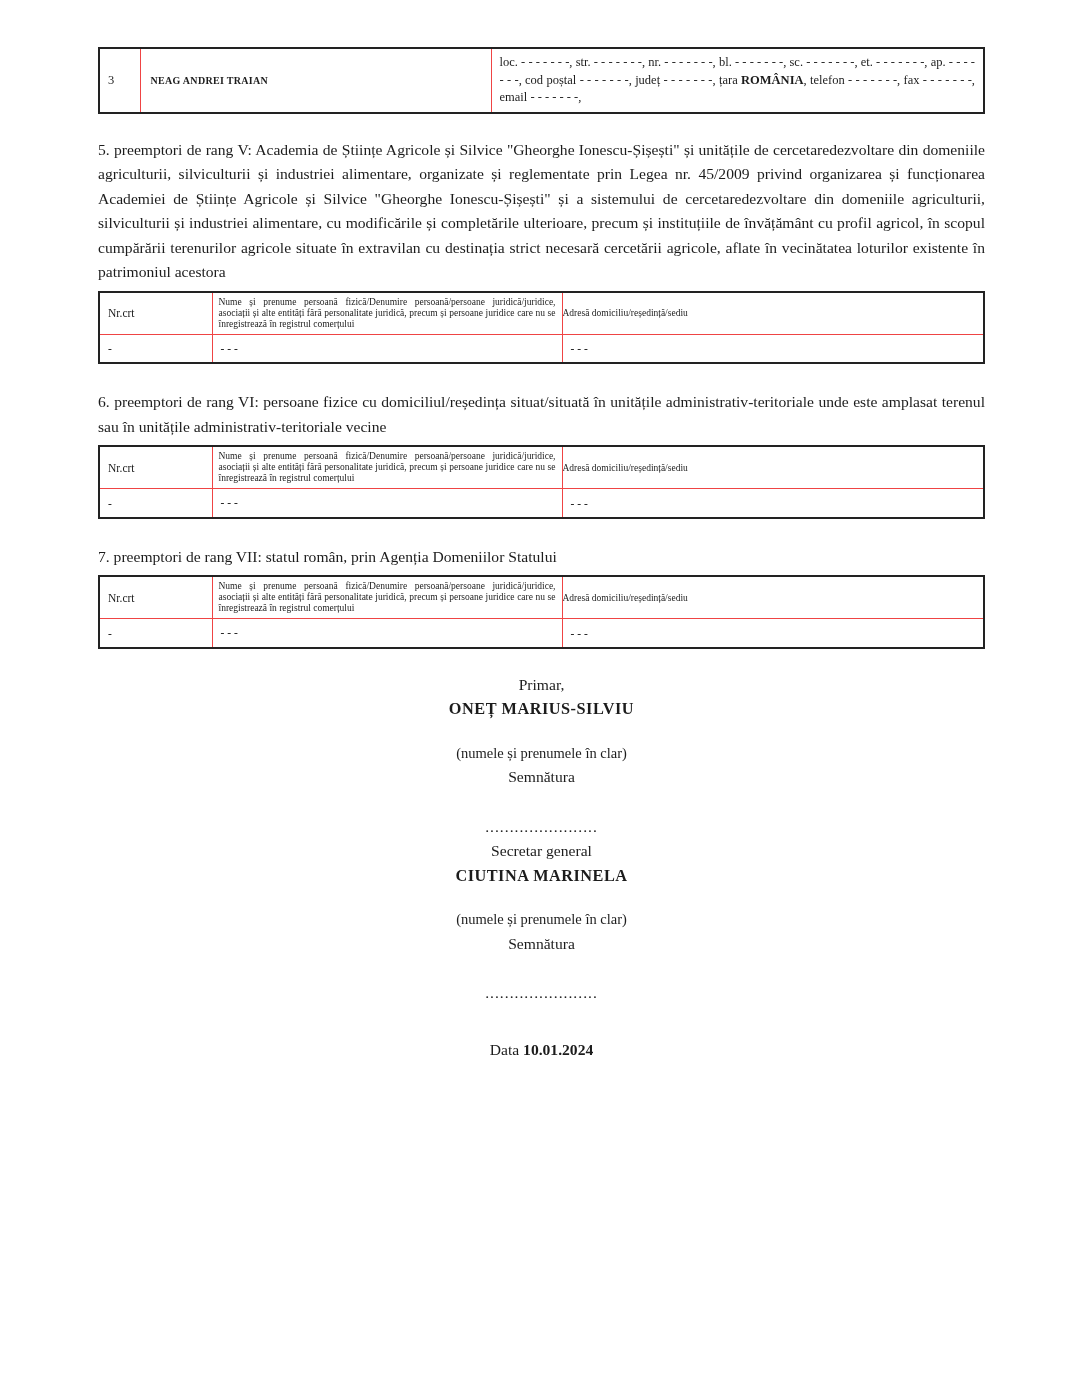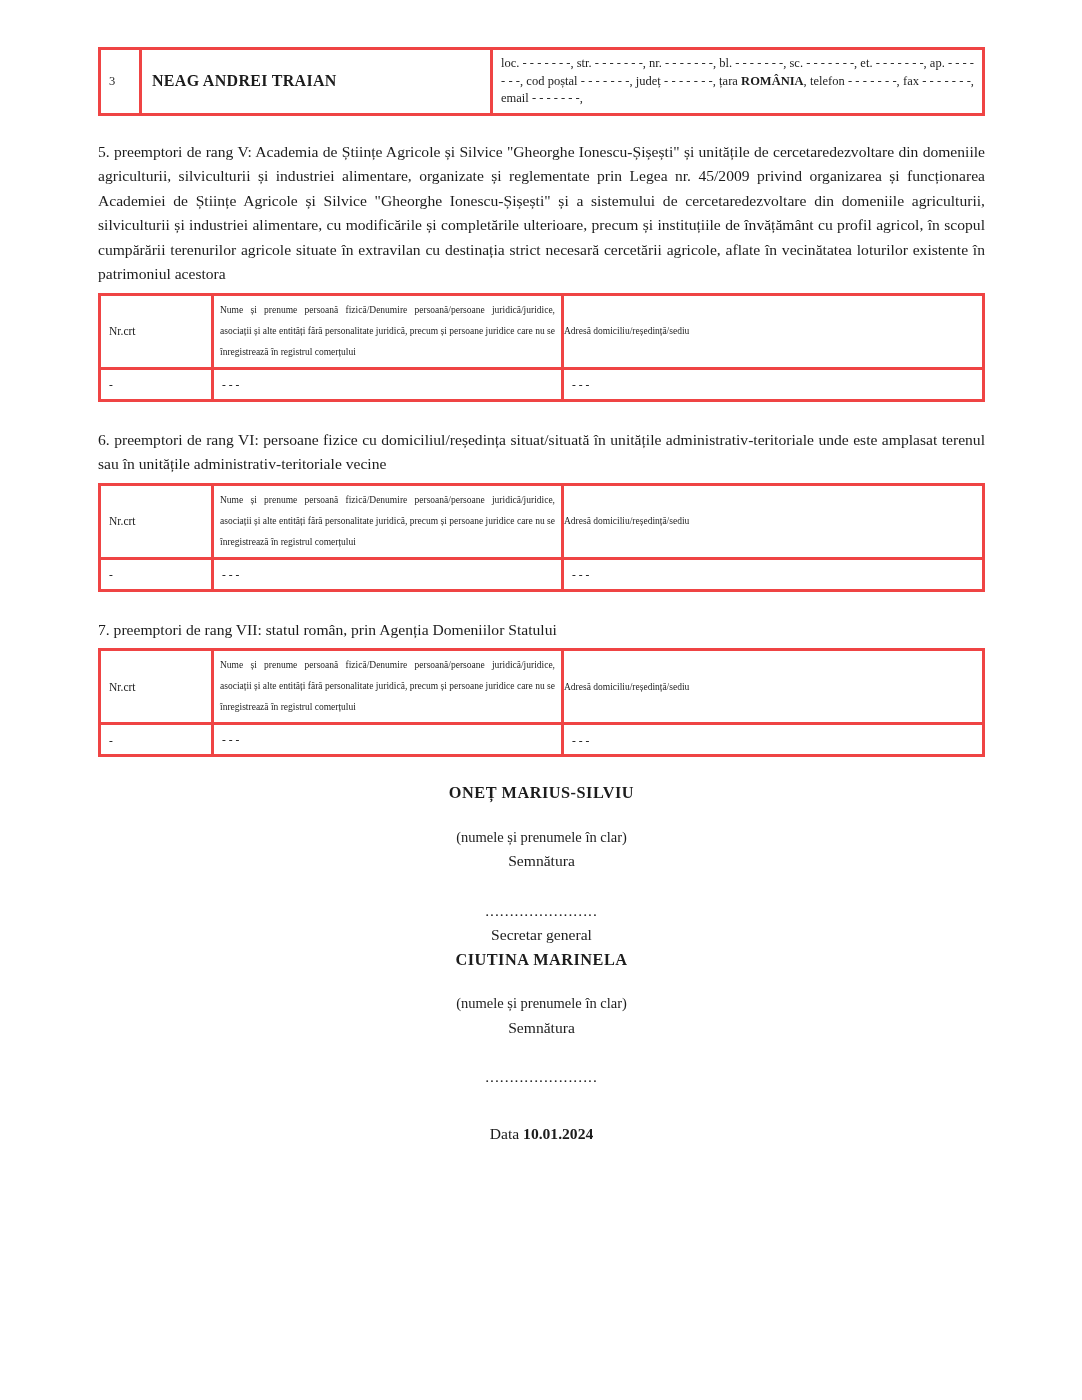--- a/index.html
+++ b/index.html
@@ -19,33 +19,33 @@
   }
 
   
   table.doc-table {
     border-collapse: collapse;
     width: 100%;
     table-layout: fixed;
     border: 2px solid #222;
   }
   table.doc-table td {
-    border: 3px solid #ef4444;
+    border: 1px solid #ef4444;
     vertical-align: middle;
     overflow: hidden;
   }
 
   
   .top-table td.c-nr    { width: 41px;  font-size: 12.5px; padding: 4px 8px; }
-  .top-table td.c-name  { width: 351px; font-size: 16px; font-weight: bold; padding: 4px 10px; letter-spacing: .3px; }
+  .top-table td.c-name  { width: 351px; font-size: 10px; font-weight: bold; padding: 4px 10px; letter-spacing: .3px; }
   .top-table td.c-addr  { font-size: 12.5px; line-height: 17.5px; padding: 5px 8px; text-align: justify; vertical-align: top; }
 
   
   .pre-table td.c1 { width: 113px; font-size: 11.5px; padding: 4px 8px; }
-  .pre-table td.c2 { width: 350px; font-size: 9.5px; line-height: 21px; padding: 4px 6px; text-align: justify; }
+  .pre-table td.c2 { width: 350px; font-size: 9.5px; line-height: 11px; padding: 4px 6px; text-align: justify; }
   .pre-table td.c3 { font-size: 9.5px; line-height: 12px; padding: 4px 0; }
   .pre-table tr.data-row td { font-size: 11.5px; height: 29px; padding: 4px 8px; }
 
   
   .section-paragraph {
     font-size: 15.6px;
     line-height: 24.5px;
     text-align: justify;
     margin: 26px 0 6px 0;
   }
@@ -133,20 +133,21 @@
     <tr class="data-row">
       <td class="c1">-</td>
       <td class="c2">- - -</td>
       <td class="c3">- - -</td>
     </tr>
   </tbody>
     </table>
 
   <div class="signature-area">
     <div>
+      <div>Primar,</div>
       <div class="sig-name">ONEȚ MARIUS-SILVIU</div>
       <div class="sig-note">(numele și prenumele în clar)</div>
       <div>Semnătura</div>
       <div class="sig-dots">.......................</div>
     </div>
     <div>
       <div>Secretar general</div>
       <div class="sig-name">CIUTINA MARINELA</div>
       <div class="sig-note">(numele și prenumele în clar)</div>
       <div>Semnătura</div>

